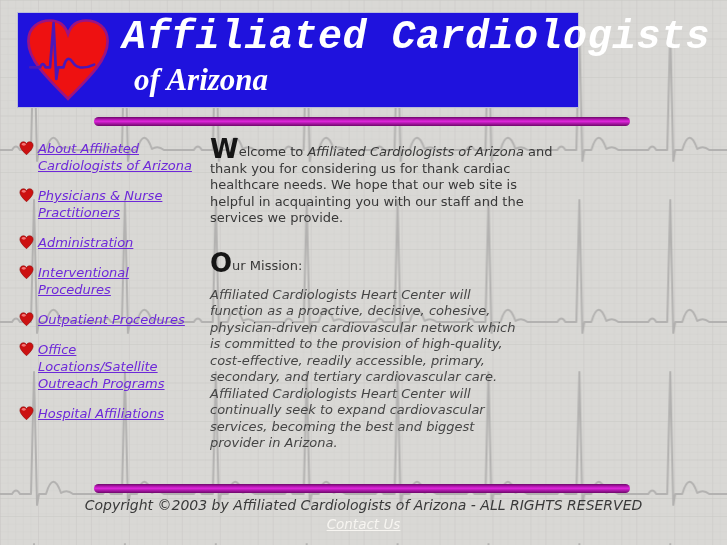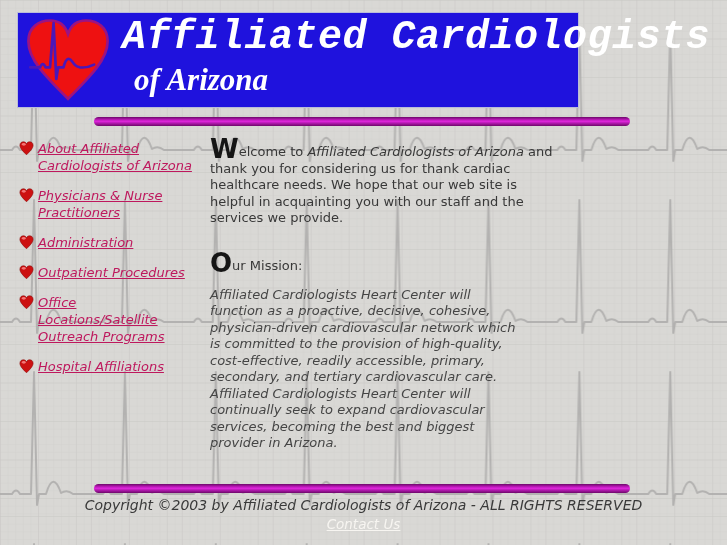--- a/index.html
+++ b/index.html
@@ -78,21 +78,21 @@
     margin-bottom: 13px;
     line-height: 16px;
   }
   .sidebar .bullet {
     position: absolute;
     left: -2px; top: 1px;
   }
   .sidebar a {
     font-style: italic;
     font-size: 13px;
-    color: #be185d;
+    color: #6d28d9;
     text-decoration: underline;
     cursor: pointer;
     text-align: center;
   }
 
   
   .main {
     position: absolute;
     left: 210px; top: 139px;
     width: 348px;
@@ -202,20 +202,27 @@
           <path d="M50 92 C24 66 6 48 6 28 C6 12 18 5 30 5 C40 5 47 11 50 20 C53 11 60 5 70 5 C82 5 94 12 94 28 C94 48 76 66 50 92 Z" fill="#cc1111" stroke="#8c0f0f" stroke-width="4"></path>
           <ellipse cx="32" cy="22" rx="13" ry="9" fill="#ff9a9a" opacity="0.75"></ellipse>
         </svg>
       <a>Administration</a>
     </li>
     <li>
       <svg class="bullet" width="17" height="15" viewBox="0 0 100 100">
           <path d="M50 92 C24 66 6 48 6 28 C6 12 18 5 30 5 C40 5 47 11 50 20 C53 11 60 5 70 5 C82 5 94 12 94 28 C94 48 76 66 50 92 Z" fill="#cc1111" stroke="#8c0f0f" stroke-width="4"></path>
           <ellipse cx="32" cy="22" rx="13" ry="9" fill="#ff9a9a" opacity="0.75"></ellipse>
         </svg>
+      <a>Interventional Procedures</a>
+    </li>
+    <li>
+      <svg class="bullet" width="17" height="15" viewBox="0 0 100 100">
+          <path d="M50 92 C24 66 6 48 6 28 C6 12 18 5 30 5 C40 5 47 11 50 20 C53 11 60 5 70 5 C82 5 94 12 94 28 C94 48 76 66 50 92 Z" fill="#cc1111" stroke="#8c0f0f" stroke-width="4"></path>
+          <ellipse cx="32" cy="22" rx="13" ry="9" fill="#ff9a9a" opacity="0.75"></ellipse>
+        </svg>
       <a>Outpatient Procedures</a>
     </li>
     <li>
       <svg class="bullet" width="17" height="15" viewBox="0 0 100 100">
           <path d="M50 92 C24 66 6 48 6 28 C6 12 18 5 30 5 C40 5 47 11 50 20 C53 11 60 5 70 5 C82 5 94 12 94 28 C94 48 76 66 50 92 Z" fill="#cc1111" stroke="#8c0f0f" stroke-width="4"></path>
           <ellipse cx="32" cy="22" rx="13" ry="9" fill="#ff9a9a" opacity="0.75"></ellipse>
         </svg>
       <a>Office Locations/Satellite Outreach Programs</a>
     </li>
     <li>

